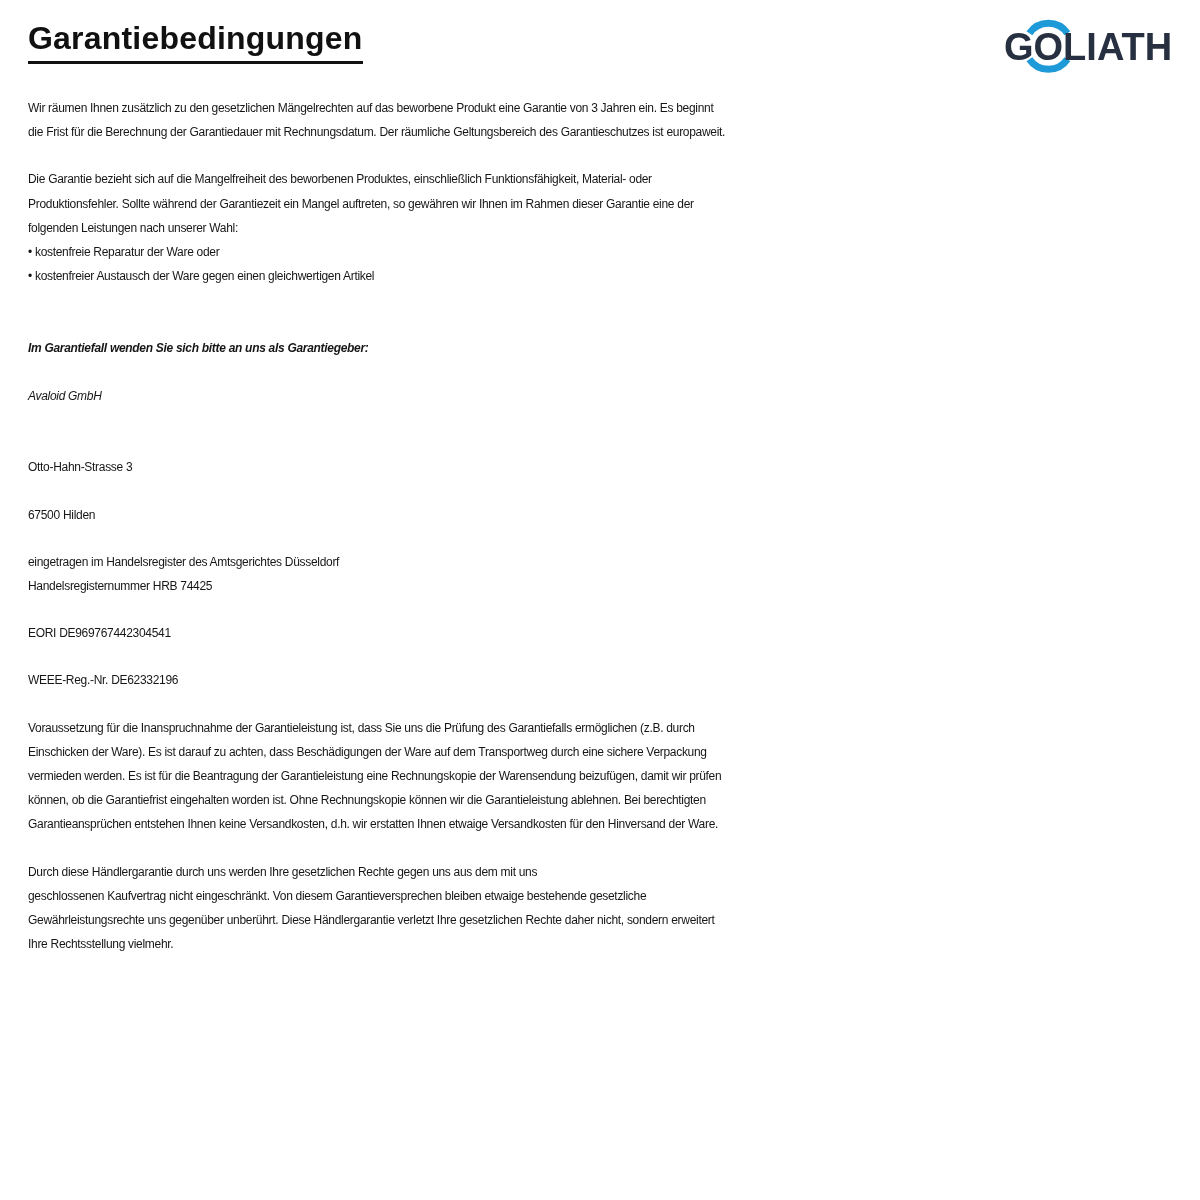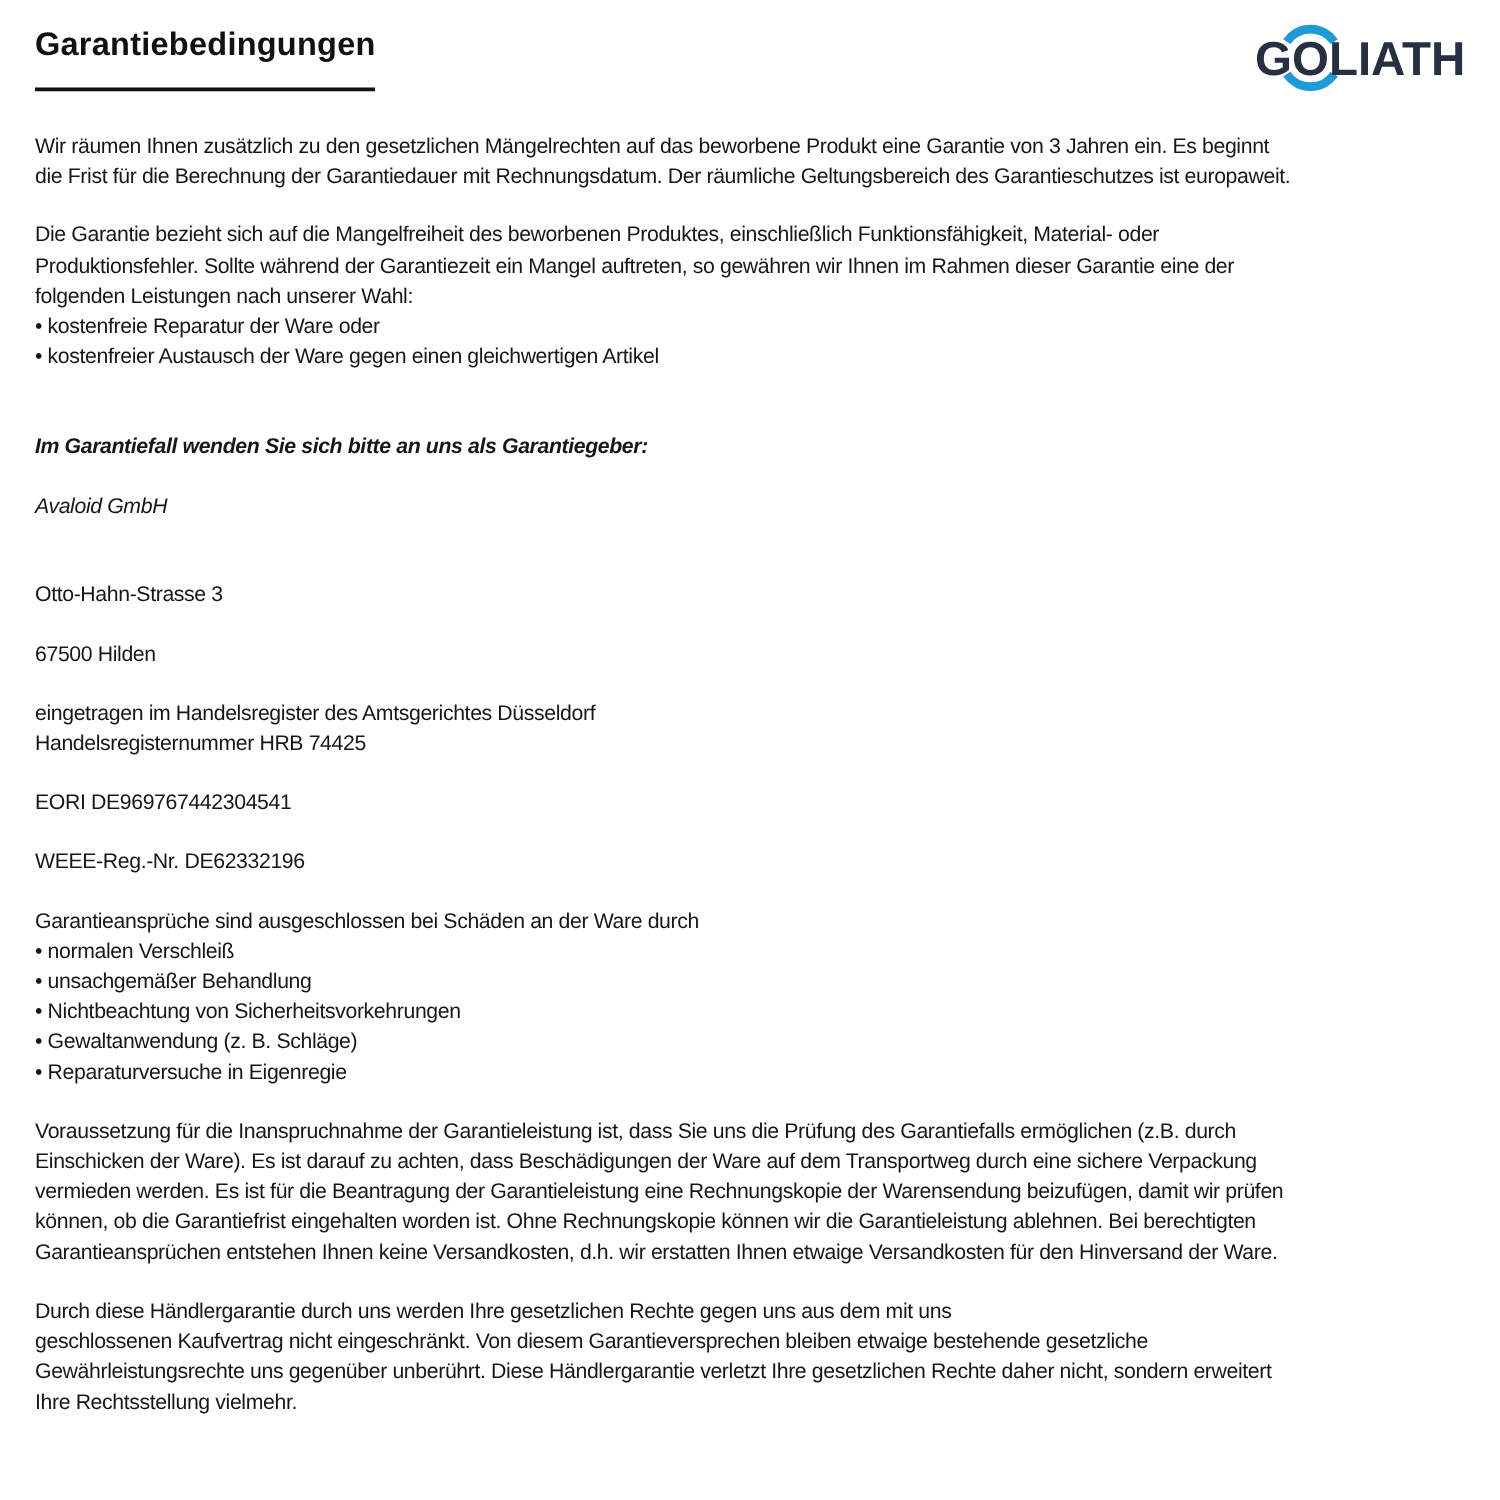--- a/index.html
+++ b/index.html
@@ -12,38 +12,38 @@
     overflow: hidden;
   }
   .page {
     position: relative;
     width: 1200px;
     height: 1200px;
     padding: 20px 28px 0 28px;
   }
   .doc-title {
     display: inline-block;
-    font-size: 26px;
+    font-size: 32px;
     font-weight: bold;
     letter-spacing: 0.2px;
     color: #111111;
     border-bottom: 3px solid #111111;
-    padding-bottom: 19px;
+    padding-bottom: 4px;
     margin-bottom: 32px;
   }
   .logo-wrap {
     position: absolute;
     top: 10px;
     right: 16px;
     width: 180px;
     height: 72px;
   }
   .content p {
     margin: 0 0 23px 0;
-    font-size: 17px;
+    font-size: 12px;
     line-height: 24.2px;
     letter-spacing: -0.3px;
     white-space: pre-line;
     color: #161616;
   }
   .content p .line { display: block; font-style: italic; }
   .content p strong.line { font-weight: bold; }
 </style>
 </head>
 <body>
@@ -84,26 +84,20 @@
 
 
     <p>eingetragen im Handelsregister des Amtsgerichtes Düsseldorf
 Handelsregisternummer HRB 74425</p>
 
     <p>EORI DE969767442304541</p>
 
     <p>WEEE-Reg.-Nr. DE62332196</p>
 
 
-    <p>Garantieansprüche sind ausgeschlossen bei Schäden an der Ware durch
-• normalen Verschleiß
-• unsachgemäßer Behandlung
-• Nichtbeachtung von Sicherheitsvorkehrungen
-• Gewaltanwendung (z. B. Schläge)
-• Reparaturversuche in Eigenregie</p>
 
     <p>Voraussetzung für die Inanspruchnahme der Garantieleistung ist, dass Sie uns die Prüfung des Garantiefalls ermöglichen (z.B. durch
 Einschicken der Ware). Es ist darauf zu achten, dass Beschädigungen der Ware auf dem Transportweg durch eine sichere Verpackung
 vermieden werden. Es ist für die Beantragung der Garantieleistung eine Rechnungskopie der Warensendung beizufügen, damit wir prüfen
 können, ob die Garantiefrist eingehalten worden ist. Ohne Rechnungskopie können wir die Garantieleistung ablehnen. Bei berechtigten
 Garantieansprüchen entstehen Ihnen keine Versandkosten, d.h. wir erstatten Ihnen etwaige Versandkosten für den Hinversand der Ware.</p>
 
     <p>Durch diese Händlergarantie durch uns werden Ihre gesetzlichen Rechte gegen uns aus dem mit uns
 geschlossenen Kaufvertrag nicht eingeschränkt. Von diesem Garantieversprechen bleiben etwaige bestehende gesetzliche
 Gewährleistungsrechte uns gegenüber unberührt. Diese Händlergarantie verletzt Ihre gesetzlichen Rechte daher nicht, sondern erweitert

